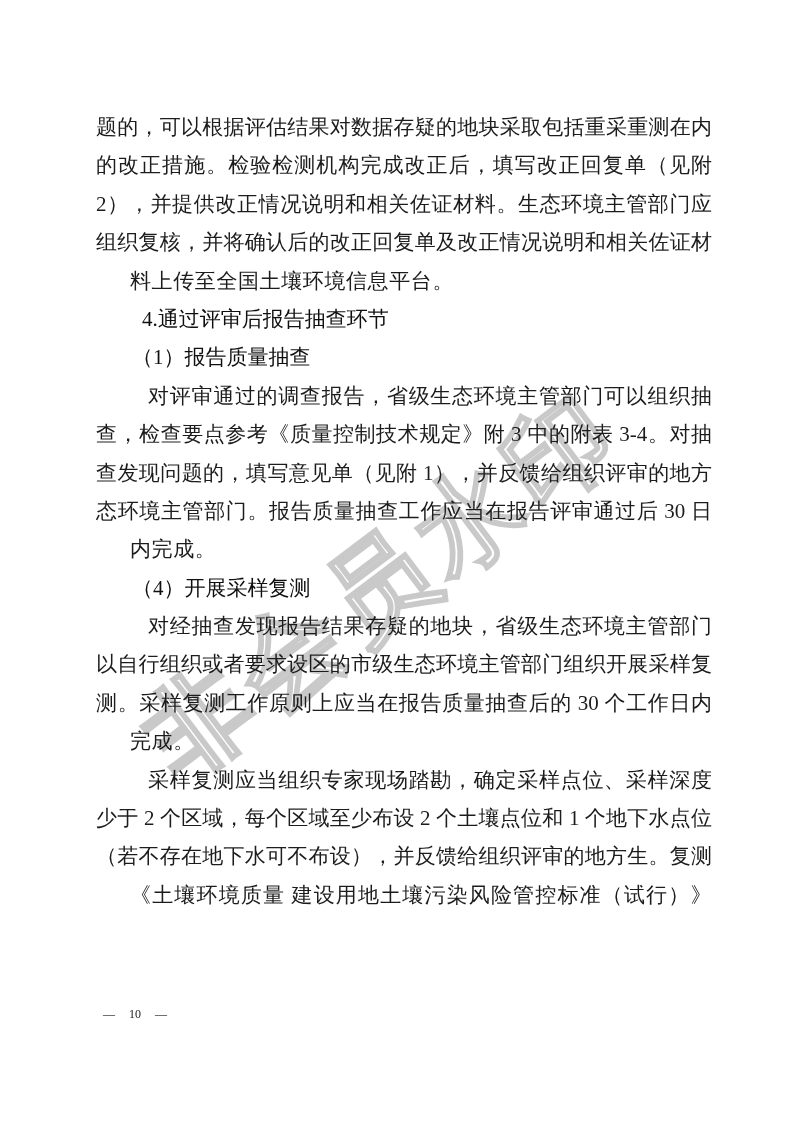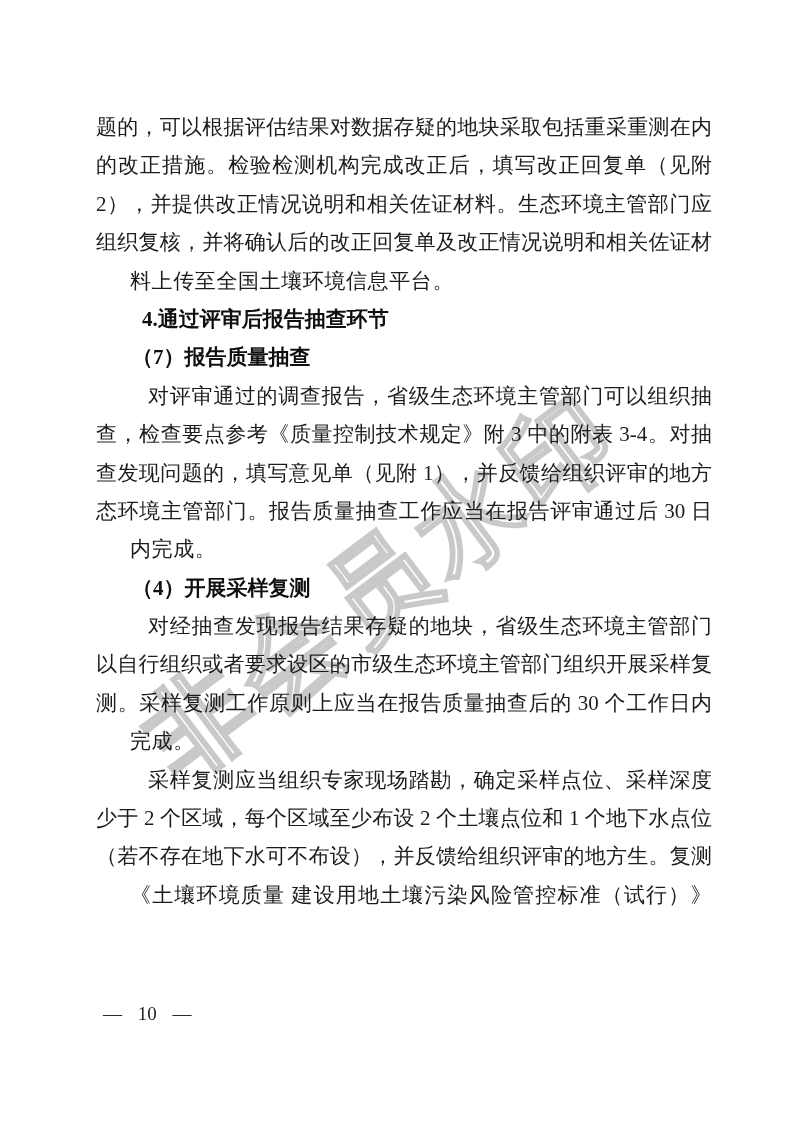--- a/index.html
+++ b/index.html
@@ -20,43 +20,43 @@
     -webkit-text-stroke:2.5px #c9c9c9;
     z-index:1;user-select:none;
   }
   .content{position:absolute;left:96px;top:108px;width:616px;z-index:2;}
   .line{
     font-size:21px;line-height:38.4px;height:38.4px;
     color:#1c1c1c;text-align:justify;overflow:hidden;
   }
   .just{text-align-last:justify;}
   .plain{letter-spacing:0.6px;margin-left:34px;}
-  .h{font-weight:700;color:#0f0f0f;}
+  .h{font-weight:400;color:#0f0f0f;}
   .num{text-indent:46px;}
   .paren{text-indent:36px;}
   .first{text-indent:52px;}
   .footer{
     position:absolute;left:103px;top:999px;z-index:2;
-    font-size:19px;line-height:30px;color:#222222;word-spacing:11px;
+    font-size:12px;line-height:30px;color:#222222;word-spacing:11px;
   }
 </style>
 </head>
 <body>
 
 <div class="page">
   <div class="watermark">非会员水印</div>
 
   <div class="content">
       <div class="line just">题的，可以根据评估结果对数据存疑的地块采取包括重采重测在内</div>
       <div class="line just">的改正措施。检验检测机构完成改正后，填写改正回复单（见附</div>
       <div class="line just">2），并提供改正情况说明和相关佐证材料。生态环境主管部门应当</div>
       <div class="line just">组织复核，并将确认后的改正回复单及改正情况说明和相关佐证材</div>
       <div class="line plain">料上传至全国土壤环境信息平台。</div>
       <div class="line h num">4.通过评审后报告抽查环节</div>
-      <div class="line h paren">（7）报告质量抽查</div>
+      <div class="line h paren">（1）报告质量抽查</div>
       <div class="line just first">对评审通过的调查报告，省级生态环境主管部门可以组织抽</div>
       <div class="line just">查，检查要点参考《质量控制技术规定》附 3 中的附表 3-4。对抽</div>
       <div class="line just">查发现问题的，填写意见单（见附 1），并反馈给组织评审的地方生</div>
       <div class="line just">态环境主管部门。报告质量抽查工作应当在报告评审通过后 30 日</div>
       <div class="line plain">内完成。</div>
       <div class="line h paren">（4）开展采样复测</div>
       <div class="line just first">对经抽查发现报告结果存疑的地块，省级生态环境主管部门可</div>
       <div class="line just">以自行组织或者要求设区的市级生态环境主管部门组织开展采样复</div>
       <div class="line just">测。采样复测工作原则上应当在报告质量抽查后的 30 个工作日内</div>
       <div class="line plain">完成。</div>

